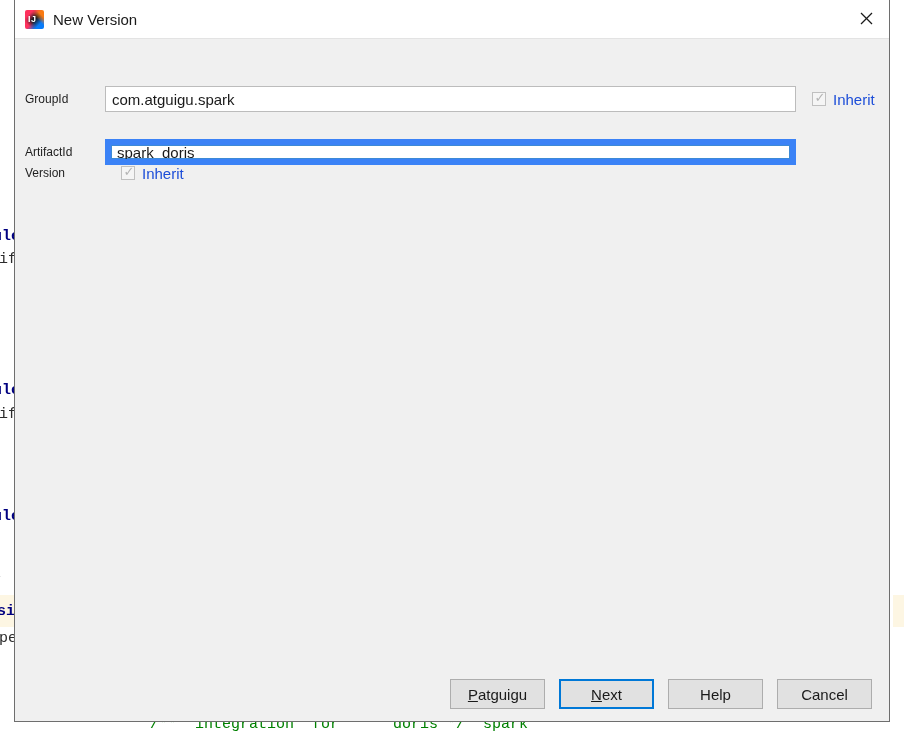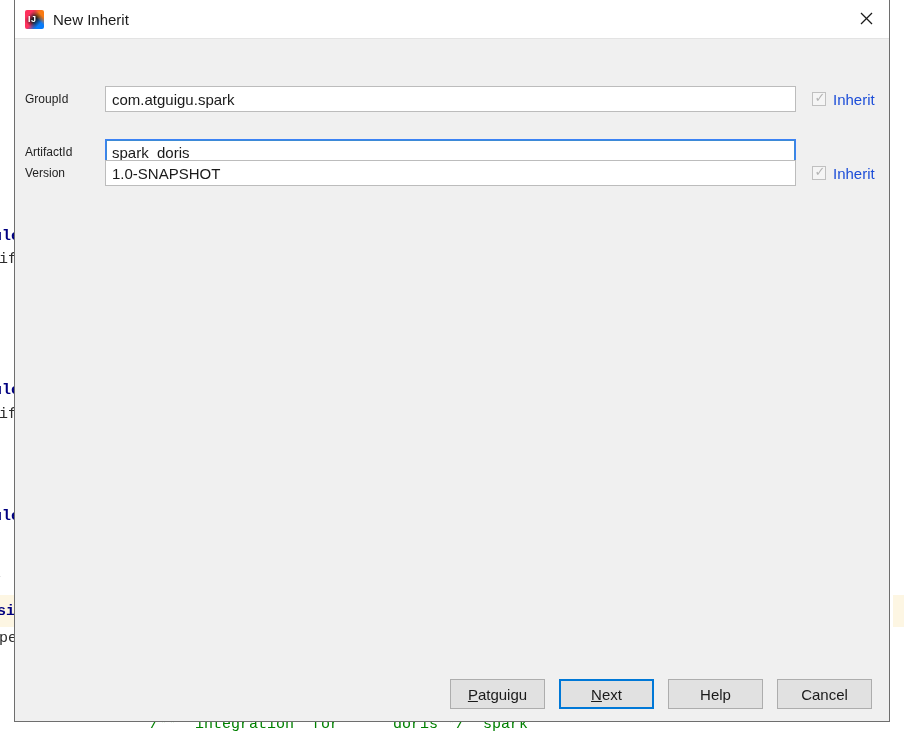--- a/index.html
+++ b/index.html
@@ -155,21 +155,21 @@
     padding: 4px 6px;
     font-family: "Liberation Sans", sans-serif;
     font-size: 15px;
     color: #1a1a1a;
     background: #ffffff;
     border: 1px solid #bcbcbc;
     outline: none;
     flex: 0 0 auto;
   }
   .field-input.focused {
-    border: 1px solid #3b82f6;
+    border: 6px solid #3b82f6;
     box-shadow: 0 0 0 1px #3d8ad6 inset;
   }
 
   .inherit-box {
     display: flex;
     align-items: center;
     margin-left: 16px;
     flex: 0 0 auto;
   }
   .checkbox {
@@ -248,21 +248,21 @@
     <div id="bg-right-hl"></div>
   </div>
 
   <div id="dialog">
 
     <div id="titlebar">
       <div id="app-icon">
         <div class="ij-bg"></div>
         <div class="ij-letters">IJ</div>
       </div>
-      <div id="title-text">New Inherit</div>
+      <div id="title-text">New Version</div>
       <div id="close-button">
         <svg width="13" height="13" viewBox="0 0 13 13">
           <line x1="1" y1="1" x2="12" y2="12" stroke="#1a1a1a" stroke-width="1.2"></line>
           <line x1="12" y1="1" x2="1" y2="12" stroke="#1a1a1a" stroke-width="1.2"></line>
         </svg>
       </div>
     </div>
 
     <div id="content">
 
@@ -277,21 +277,20 @@
         </div>
       </div>
 
       <div class="form-row row-2">
         <div class="field-label">ArtifactId</div>
         <input class="field-input focused" type="text" value="spark_doris" style="">
       </div>
 
       <div class="form-row row-3">
         <div class="field-label">Version</div>
-        <input class="field-input" type="text" value="1.0-SNAPSHOT" style="">
         <div class="inherit-box">
           <div class="checkbox">
             <span class="tick">✓</span>
           </div>
           <div class="inherit-label">Inherit</div>
         </div>
       </div>
 
     </div>
 

